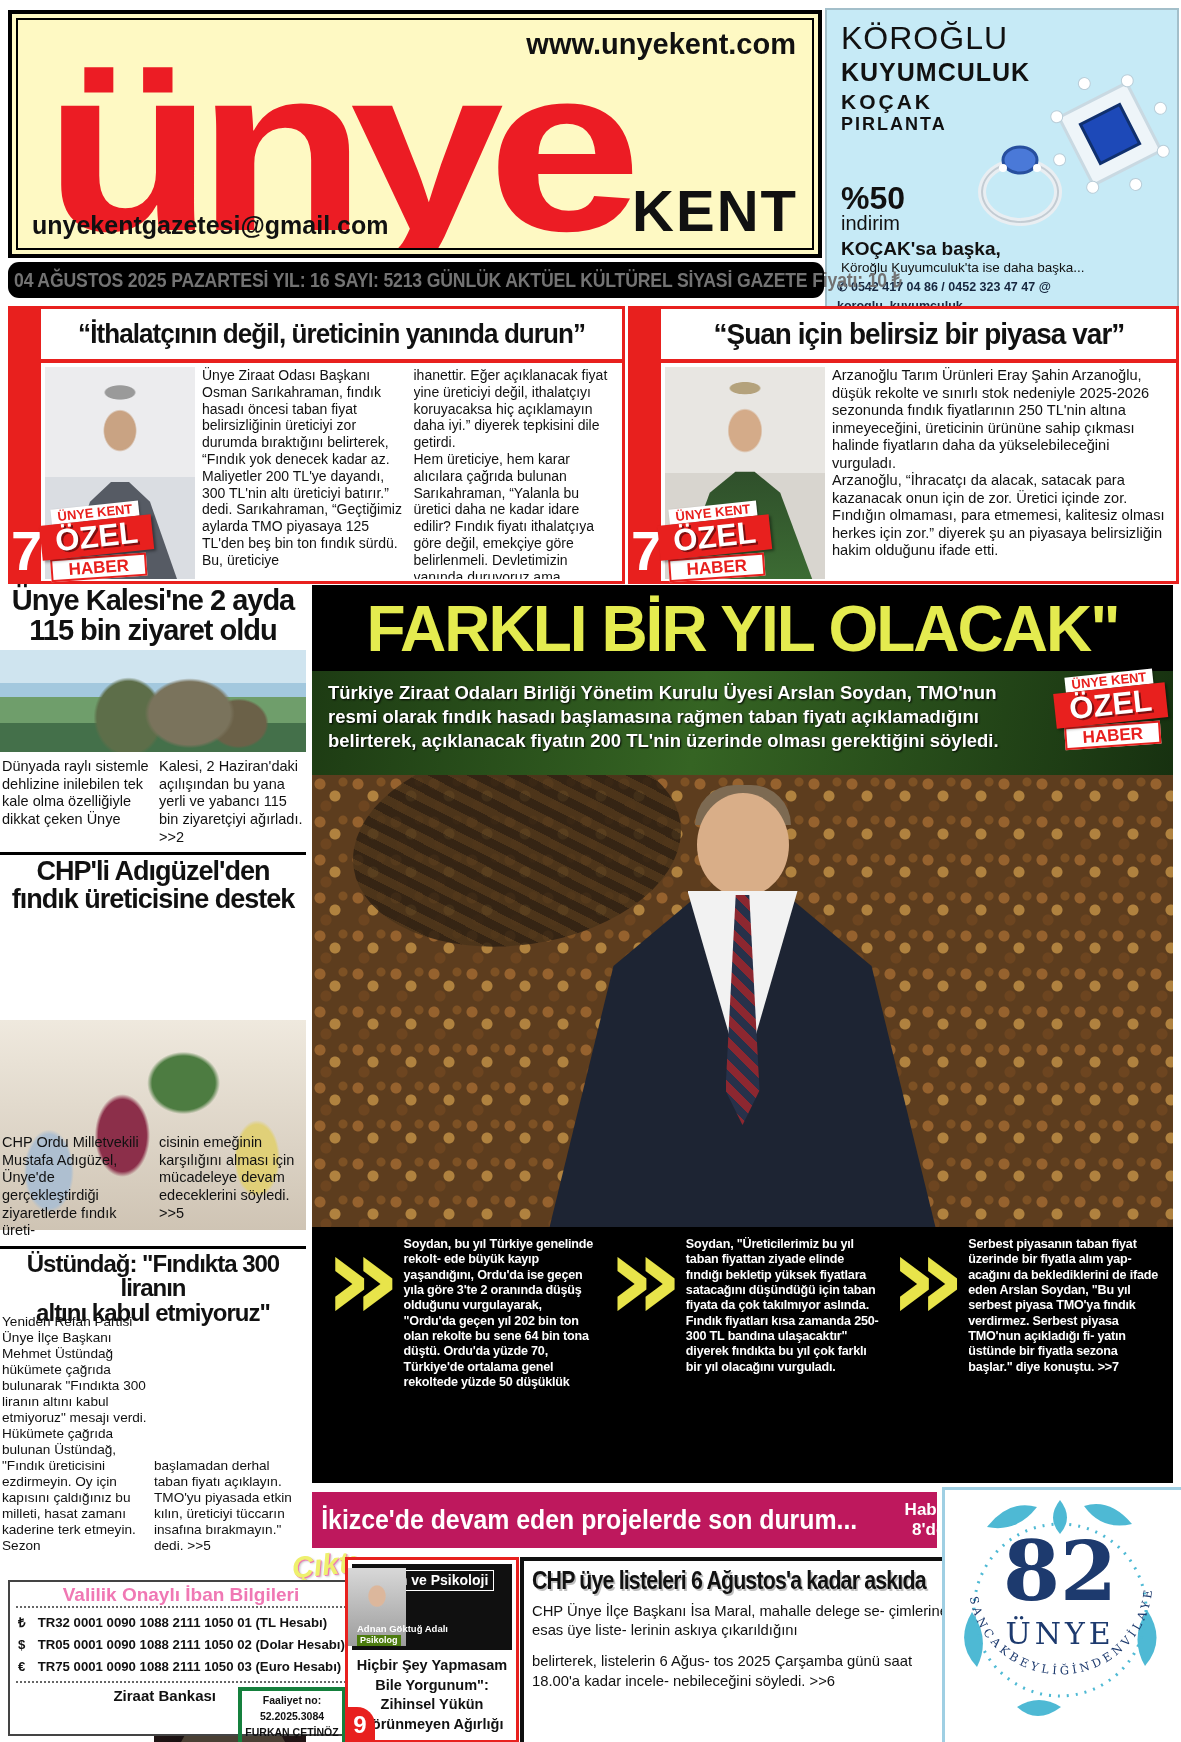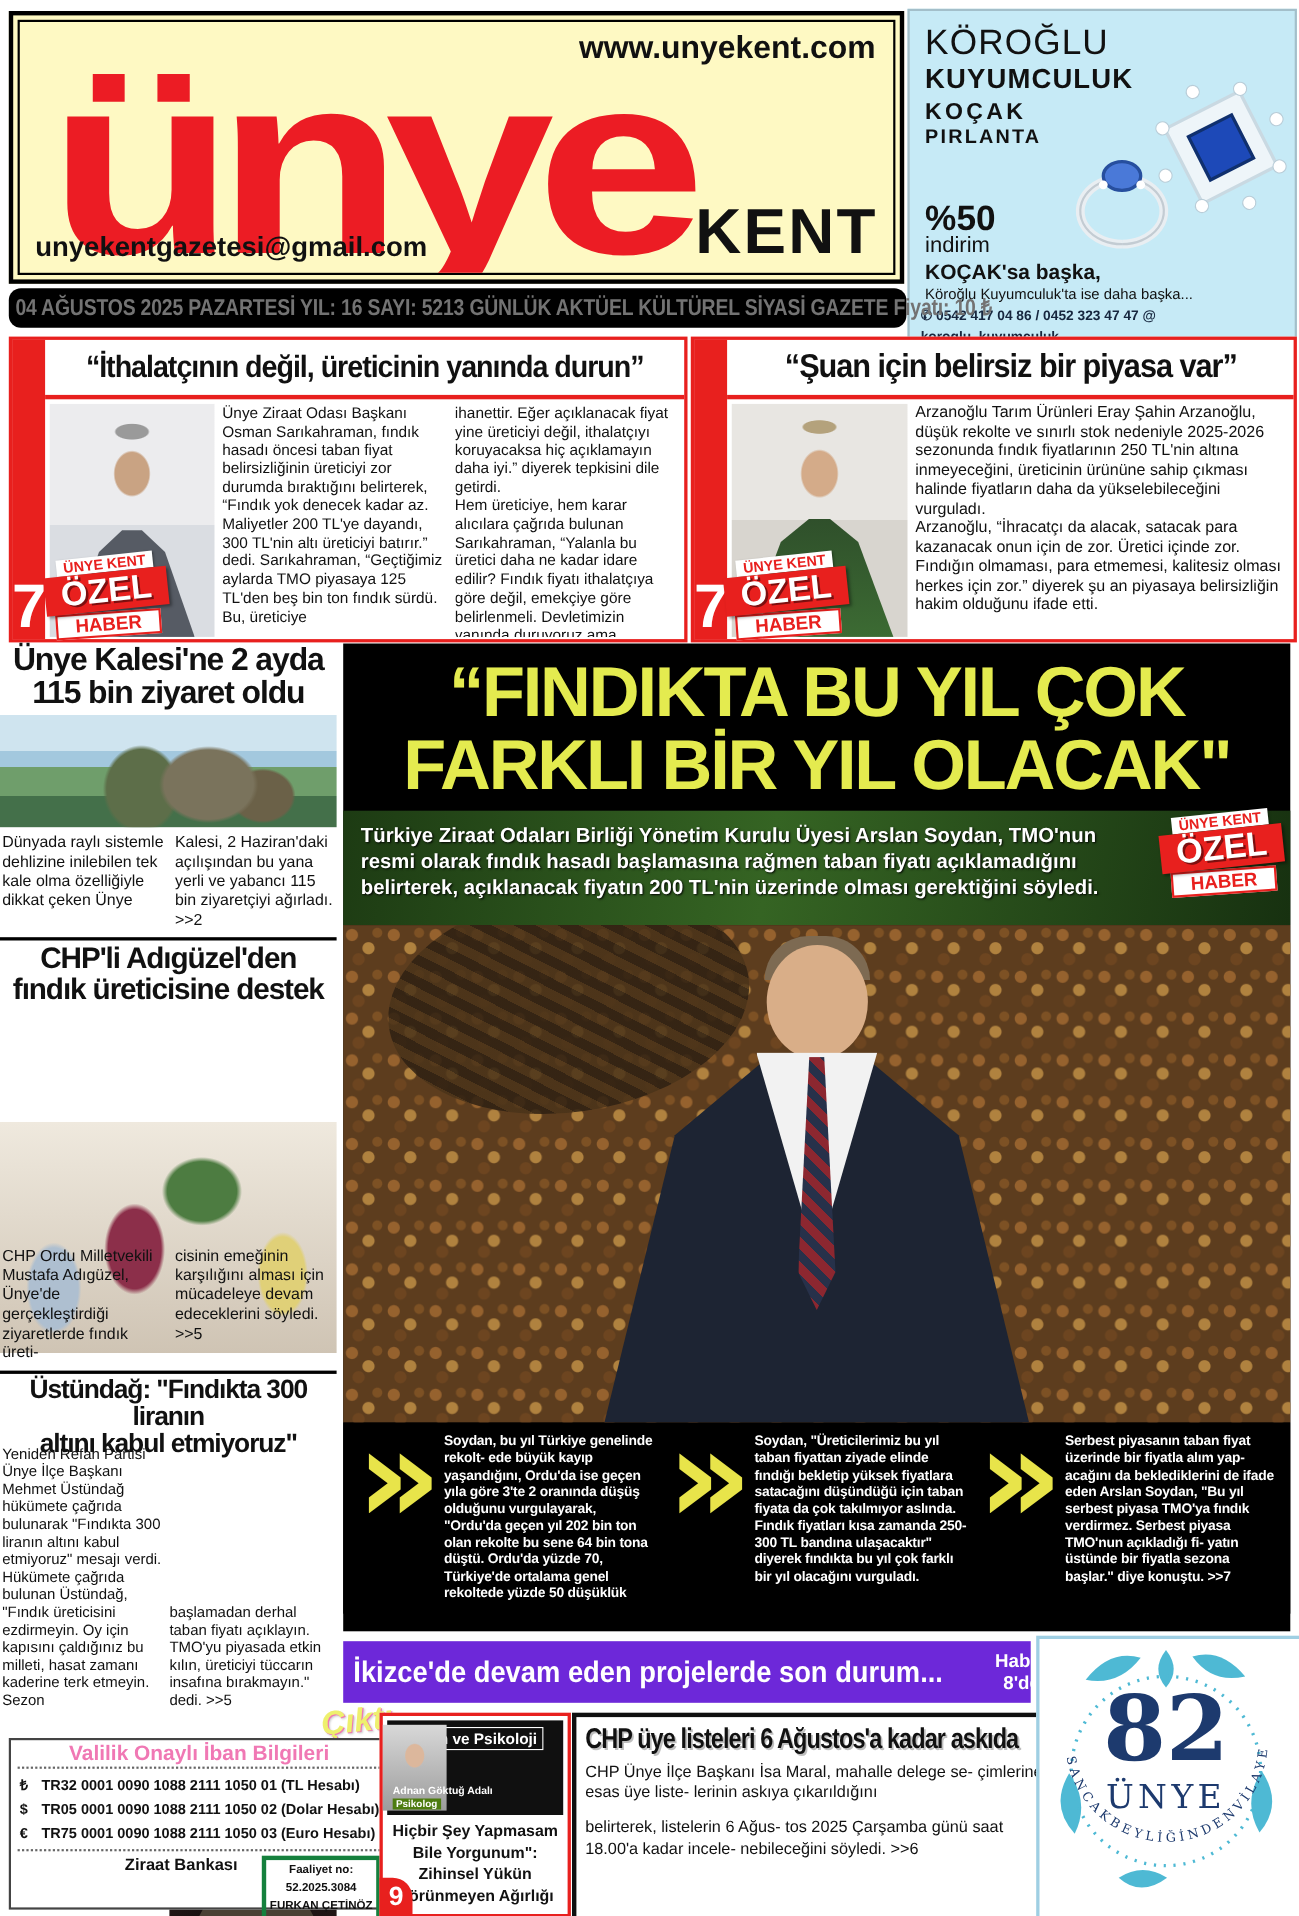--- a/index.html
+++ b/index.html
@@ -122,21 +122,21 @@
   .sm-tie{position:absolute;left:50%;top:120px;width:34px;height:230px;margin-left:-17px;
      background:repeating-linear-gradient(45deg,#27314a 0 8px,#8c2730 8px 16px);
      clip-path:polygon(30% 0,70% 0,100% 85%,50% 100%,0 85%);}
   .mquotes{display:flex;gap:10px;padding:10px 12px;background:#000;}
   .q{flex:1;display:flex;gap:2px;overflow:hidden;}
   .chev{flex:0 0 50px;color:#e8e44a;font-size:120px;line-height:82px;font-weight:bold;
         font-family:"DejaVu Sans",sans-serif;}
   .qtxt{color:#fff;font-weight:bold;font-size:12.6px;line-height:1.22;letter-spacing:-0.2px;}
 
   
-  .ikizce{background:#6d28d9;color:#fff;display:flex;align-items:center;}
+  .ikizce{background:#be185d;color:#fff;display:flex;align-items:center;}
   .ikizce .big{font-size:27px;font-weight:bold;white-space:nowrap;transform:scaleX(0.92);
                transform-origin:left center;padding-left:10px;flex:1;}
   .ikizce .ref{width:78px;text-align:center;font-weight:bold;font-size:17px;line-height:1.15;}
 
   
   .iban-box{border:2px solid #444;background:#fff;padding:2px 6px;}
   .iban-title{color:#f078b4;font-weight:bold;font-size:19px;text-align:center;}
   .iban-rows{border-top:2px dotted #666;border-bottom:2px dotted #666;padding:4px 2px;}
   .iban-row{font-size:13.2px;font-weight:bold;line-height:1.65;white-space:nowrap;}
   .iban-row .sym{display:inline-block;width:16px;}
@@ -295,21 +295,20 @@
   <div class="abs sec-head" style="left:0px;top:1252px;width:306px;font-size:24px;">
     <div>Üstündağ: "Fındıkta 300 liranın</div>
     <div>altını kabul etmiyoruz"</div>
   </div>
   <div class="abs bodytxt clip" style="left:2px;top:1314px;width:146px;height:260px;font-size:13.6px;line-height:1.18;">Yeniden Refah Partisi Ünye İlçe Başkanı Mehmet Üstündağ hükümete çağrıda bulunarak "Fındıkta 300 liranın altını kabul etmiyoruz" mesajı verdi. Hükümete çağrıda bulunan Üstündağ, "Fındık üreticisini ezdirmeyin. Oy için kapısını çaldığınız bu milleti, hasat zamanı kaderine terk etmeyin. Sezon</div>
   <div class="abs ph ph-dark-speaker" style="left:154px;top:1314px;width:152px;height:138px;"></div>
   <div class="abs bodytxt clip" style="left:154px;top:1458px;width:152px;height:116px;font-size:13.6px;line-height:1.18;">başlamadan derhal taban fiyatı açıklayın. TMO'yu piyasada etkin kılın, üreticiyi tüccarın insafına bırakmayın." dedi.         &gt;&gt;5</div>
 
   <div class="abs main-box" style="left:312px;top:585px;width:861px;height:898px;">
     <div class="main-head">
-      <div>“FINDIKTA BU YIL ÇOK</div>
       <div>FARKLI BİR YIL OLACAK"</div>
     </div>
     <div class="main-sub" style="height:104px;margin-top:8px;">
       <div class="txt">Türkiye Ziraat Odaları Birliği Yönetim Kurulu Üyesi Arslan Soydan, TMO'nun resmi olarak fındık hasadı başlamasına rağmen taban fiyatı açıklamadığını belirterek, açıklanacak fiyatın 200 TL'nin üzerinde olması gerektiğini söyledi.</div>
       <div class="abs badge" style="right:6px;top:2px;">
         <span class="b1">ÜNYE KENT</span>
         <span class="b2">ÖZEL</span>
         <span class="b3">HABER</span>
       </div>
     </div>

